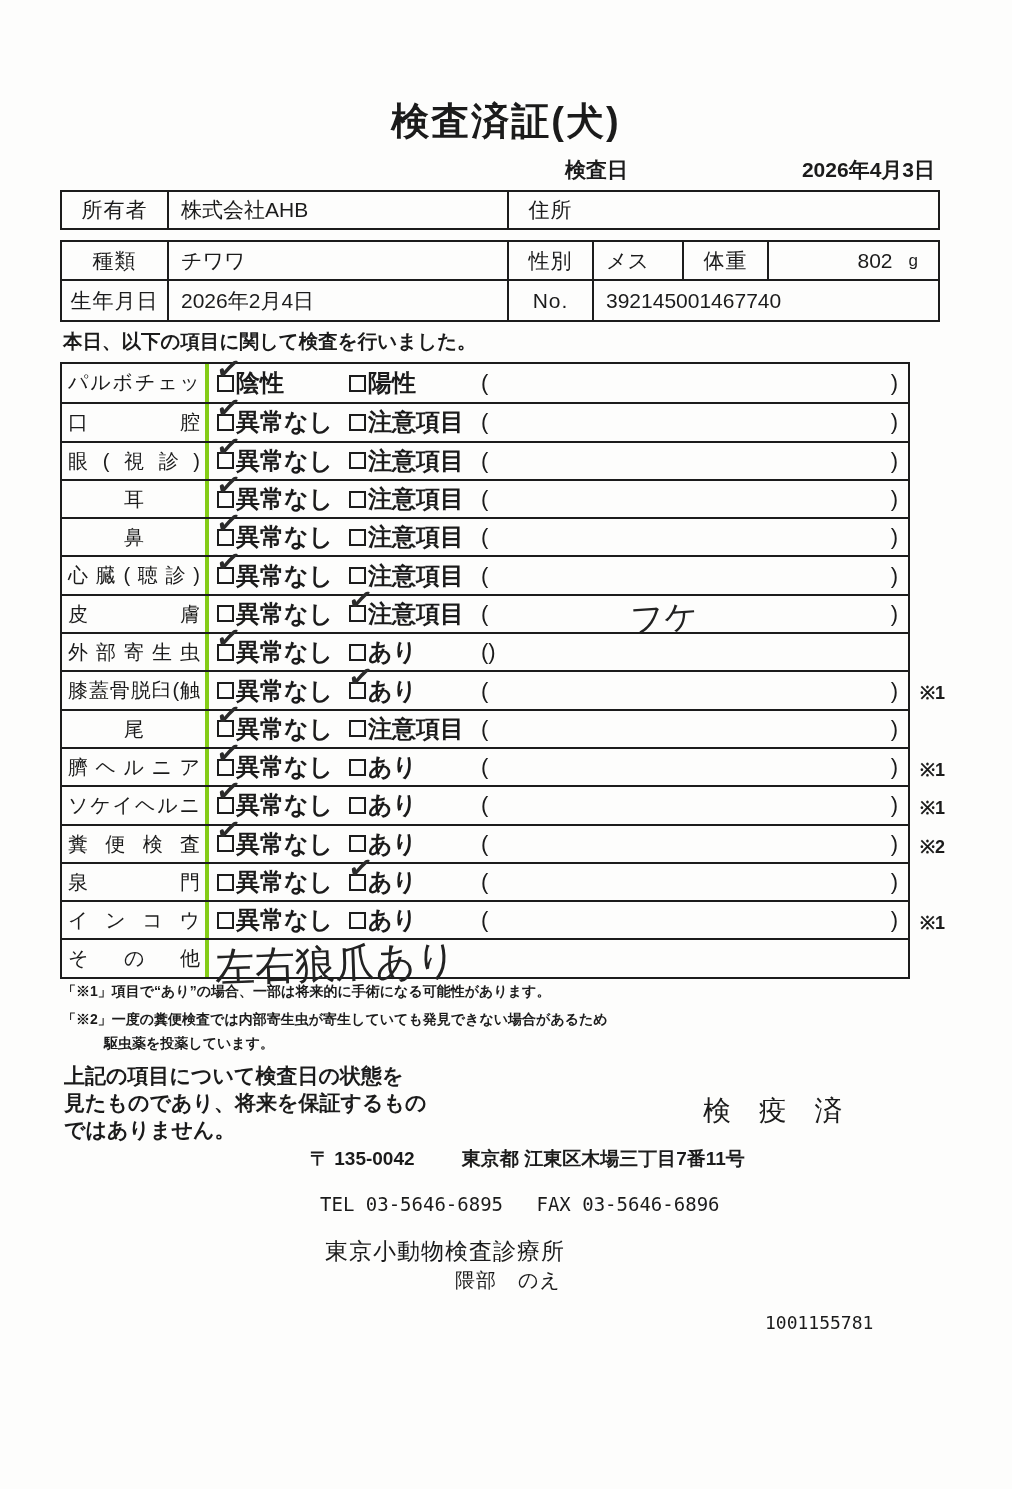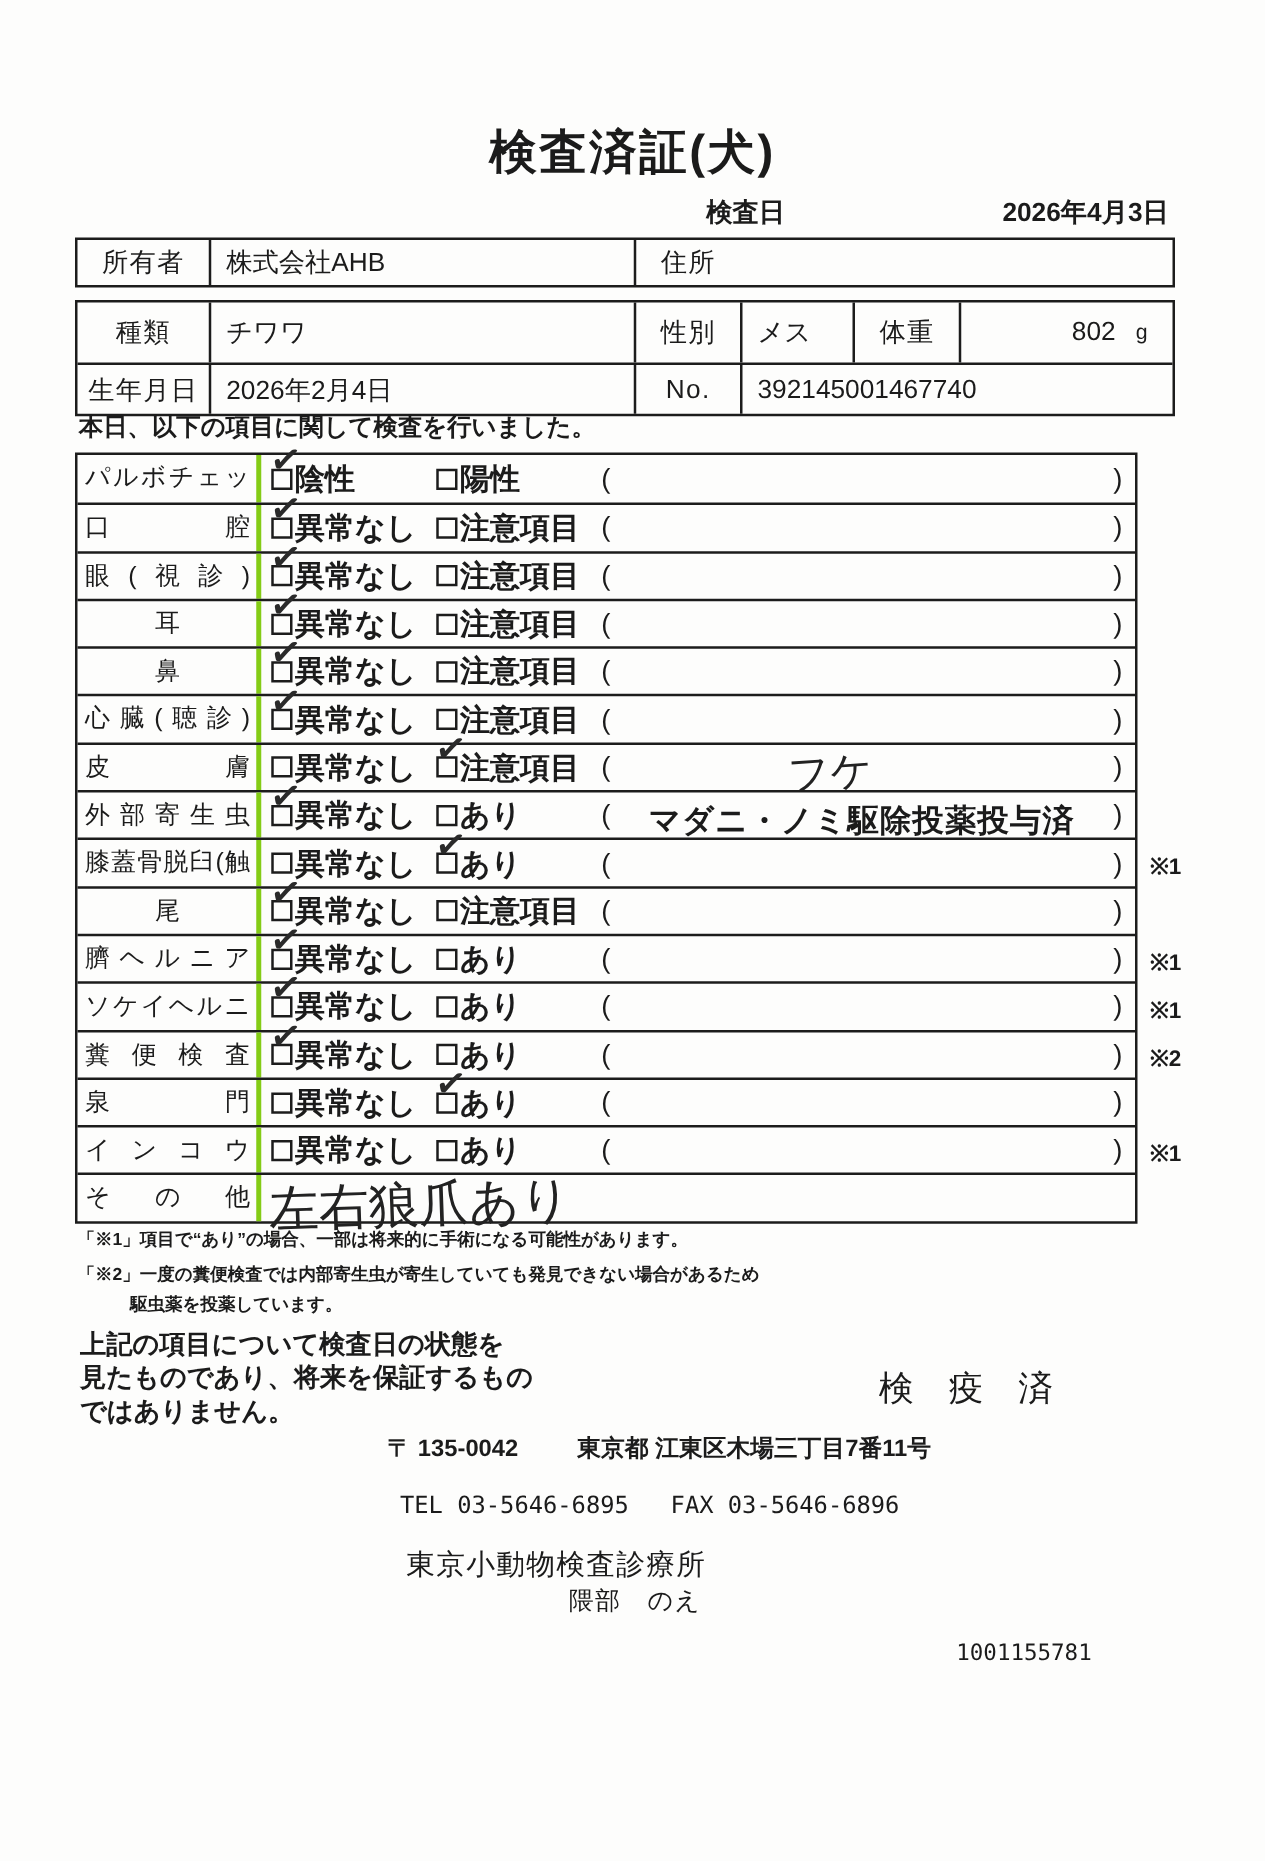--- a/index.html
+++ b/index.html
@@ -30,21 +30,21 @@
   .cell{box-sizing:border-box;display:flex;align-items:center;font-size:21px;}
   .cell + .cell{border-left:2px solid #1c1c1c;}
   .cell.lab{justify-content:center;letter-spacing:1px;}
   .cell.val{padding-left:12px;}
   .w105{width:105px;flex:none;} .w340{width:340px;flex:none;}
   .w85{width:85px;flex:none;}  .w90{width:90px;flex:none;}
   .flex1{flex:1;}
   .weight-val{justify-content:flex-end;padding-right:20px;}
   .weight-val .unit{font-size:17px;margin-left:16px;}
   .owner-tbl{top:190px;} .owner-tbl .trow{height:36px;}
-  .pet-tbl{top:240px;} .pet-tbl .trow1{height:48px;justify-content:center;} .pet-tbl .trow2{height:41px;}
+  .pet-tbl{top:240px;} .pet-tbl .trow1{height:37px;justify-content:center;} .pet-tbl .trow2{height:41px;}
   
   .intro{position:absolute;top:328px;left:63px;font-size:19.5px;font-weight:700;}
   
   .cl-table{position:absolute;top:362px;left:60px;width:850px;box-sizing:border-box;
             border:2px solid #1c1c1c;display:flex;flex-direction:column;}
   .cl-row{position:relative;display:flex;height:38.3px;box-sizing:border-box;}
   .cl-row + .cl-row{border-top:2px solid #1c1c1c;}
   .cl-label{width:147px;flex:none;box-sizing:border-box;border-right:4px solid #84cc16;
             padding:0 5px 0 6px;font-size:20px;line-height:36px;overflow:hidden;
             text-align:justify;text-align-last:justify;}
@@ -251,21 +251,20 @@
           <span class="opt opt1">
             <span class="box"></span>
             <span class="tick">✓</span>
             <span class="opt-label">異常なし</span>
           </span>
           <span class="opt opt2">
             <span class="box"></span>
             <span class="opt-label">あり</span>
           </span>
           <span class="paren open">(</span>
-          <span class="paren-content printed-bold">マダニ・ノミ駆除投薬投与済</span>
           <span class="paren close">)</span>
         </div>
       </div>
       <div class="cl-row">
         <div class="cl-label ">膝蓋骨脱臼(触診)</div>
         <div class="cl-body">
           <span class="opt opt1">
             <span class="box"></span>
             <span class="opt-label">異常なし</span>
           </span>

